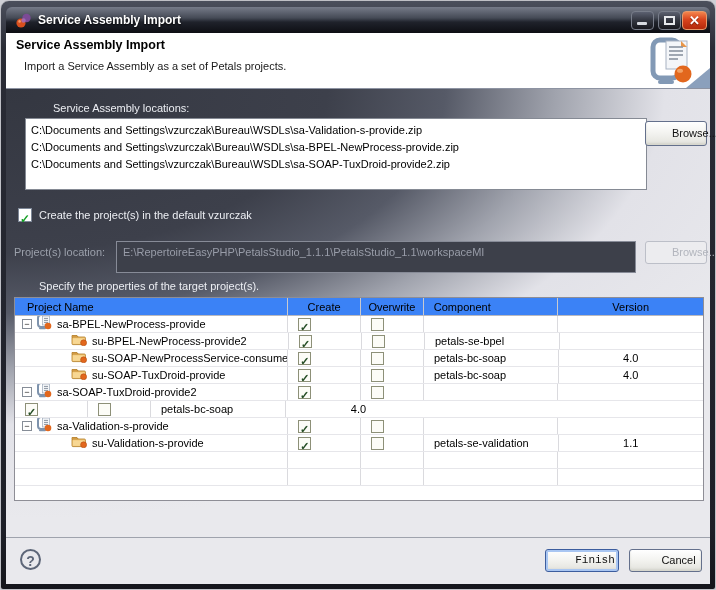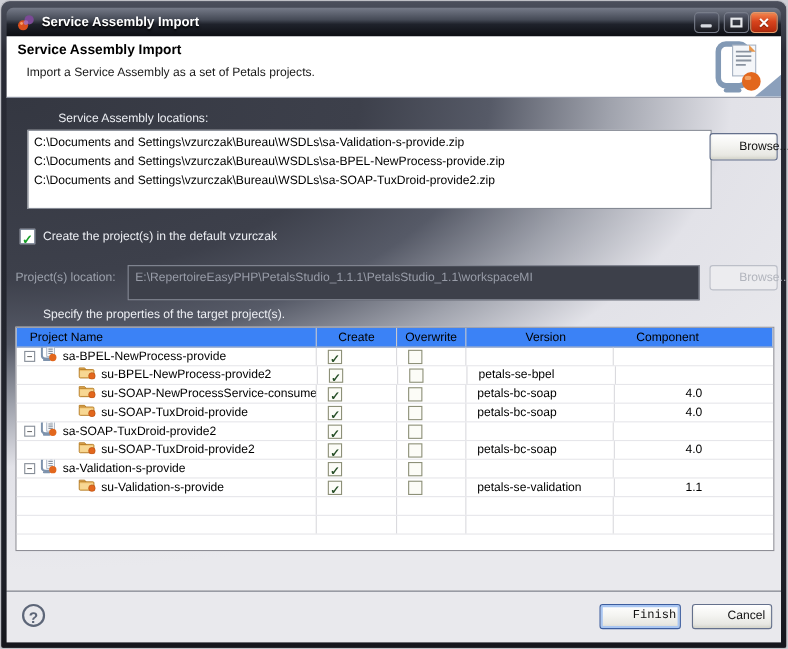--- a/index.html
+++ b/index.html
@@ -149,22 +149,22 @@
       <div class="locfield">E:\RepertoireEasyPHP\PetalsStudio_1.1.1\PetalsStudio_1.1\workspaceMI</div>
       <div class="xpbtn disabled" style="left:639px;top:152px;width:62px;height:23px;line-height:21px;">Browse...</div>
 
       <div class="lbl-light" style="left:8px;top:191px;margin-left:25px;">Specify the properties of the target project(s).</div>
 
       <div class="table">
         <div class="thead">
           <div class="hc w-name">Project Name</div>
           <div class="hc w-create">Create</div>
           <div class="hc w-ow">Overwrite</div>
+          <div class="hc w-comp">Component</div>
           <div class="hc w-ver">Version</div>
-          <div class="hc w-comp">Component</div>
         </div>
 
         <div class="trow pa">
           <div class="c w-name">
             <span class="expander">
                 <span>−</span>
               </span>
             <span><svg width="15" height="16" viewBox="0 0 15 16">
                   <rect x="1" y="1" width="9" height="12" rx="3" fill="none" stroke="#7e93ad" stroke-width="2"></rect>
                   <rect x="2" y="13.4" width="7" height="1.8" rx="0.9" fill="#7e93ad"></rect>
@@ -265,29 +265,20 @@
               <span class="cb"><i>✓</i></span>
             </div>
           <div class="c w-ow">
               <span class="cb empty"><i>✓</i></span>
             </div>
           <div class="c w-comp"></div>
           <div class="c w-ver"></div>
         </div>
 
         <div class="trow ch">
-          <div class="c w-name">
-            <span><svg width="16" height="14" viewBox="0 0 16 14">
-                  <path d="M1 3.5 L6 3.5 L7.5 5.5 L1 5.5 Z" fill="#e8b05c" stroke="#b07820" stroke-width="0.8"></path>
-                  <rect x="1" y="5" width="13.4" height="7.6" rx="1" fill="#f1c473" stroke="#b07820" stroke-width="0.8"></rect>
-                  <rect x="1.8" y="6.4" width="11.8" height="5.4" fill="#f7d793"></rect>
-                  <circle cx="12.6" cy="10.8" r="3" fill="#e2671d" stroke="#b64e10" stroke-width="0.6"></circle>
-                </svg></span>
-            <span>su-SOAP-TuxDroid-provide2</span>
-          </div>
           <div class="c w-create">
               <span class="cb"><i>✓</i></span>
             </div>
           <div class="c w-ow">
               <span class="cb empty"><i>✓</i></span>
             </div>
           <div class="c w-comp">petals-bc-soap</div>
           <div class="c w-ver">4.0</div>
         </div>
 

